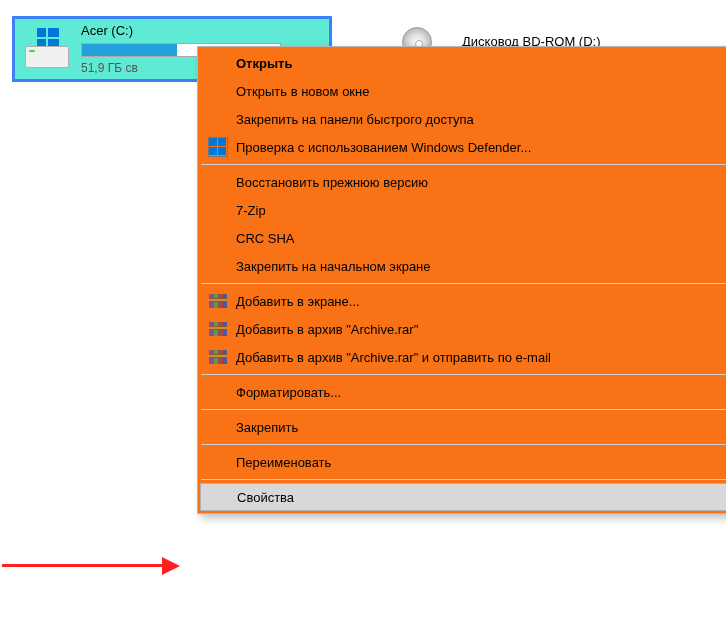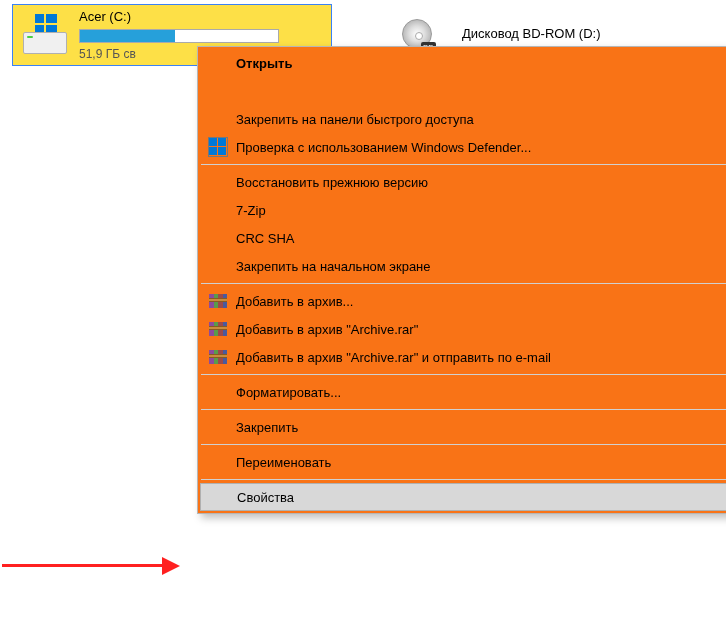--- a/index.html
+++ b/index.html
@@ -20,22 +20,23 @@
       gap: 60px;
     }
     .drive-item {
       display: flex;
       align-items: center;
       gap: 10px;
       padding: 4px 8px;
       width: 320px;
     }
     .drive-item.selected {
-      background: #fde047;
-      border: 1px solid #3b82f6;
+      background: #5eead4;
+      border: 3px solid #3b82f6;
+      margin-top: 12px;
     }
     .drive-icon { width: 48px; height: 42px; position: relative; flex-shrink: 0; }
     .drive-icon-body { position:absolute; left:2px; top:18px; width:44px; height:22px; background:#f0f0f0; border:1px solid #b0b0b0; border-radius:2px; }
     .drive-icon-body:after{content:"";position:absolute;left:3px;top:3px;width:6px;height:2px;background:#4bd040;border-radius:1px;}
     .drive-icon-win { position:absolute; left:14px; top:0; width:22px; height:20px; }
     .win-sq{position:absolute;background:#0078d7;}
     .win-a{left:0;top:0;width:9px;height:9px;}
     .win-b{left:11px;top:0;width:11px;height:9px;}
     .win-c{left:0;top:11px;width:9px;height:9px;}
     .win-d{left:11px;top:11px;width:11px;height:9px;}
@@ -169,20 +170,21 @@
 
 <div class="watermark">windows10x.ru</div>
 
 <div class="context-menu">
   <div class="menu-item bold">
     <span class="menu-icon"></span>
     <span class="menu-text">Открыть</span>
   </div>
   <div class="menu-item">
     <span class="menu-icon"></span>
+    <span class="menu-text">Открыть в новом окне</span>
   </div>
   <div class="menu-item">
     <span class="menu-icon"></span>
     <span class="menu-text">Закрепить на панели быстрого доступа</span>
   </div>
   <div class="menu-item">
     <span class="menu-icon">
       <span class="shield-icon">
           <span class="sh-outline"></span>
           <span class="shield-q sq1"></span>
@@ -217,21 +219,21 @@
 
   <div class="separator"></div>
 
   <div class="menu-item">
     <span class="menu-icon">
         <span class="rar-icon">
           <span class="rar-books"></span>
           <span class="rar-strap"></span>
         </span>
       </span>
-    <span class="menu-text">Добавить в архив...</span>
+    <span class="menu-text">Добавить в экране...</span>
   </div>
   <div class="menu-item">
     <span class="menu-icon">
         <span class="rar-icon">
           <span class="rar-books"></span>
           <span class="rar-strap"></span>
         </span>
       </span>
     <span class="menu-text">Добавить в архив "Archive.rar"</span>
   </div>

